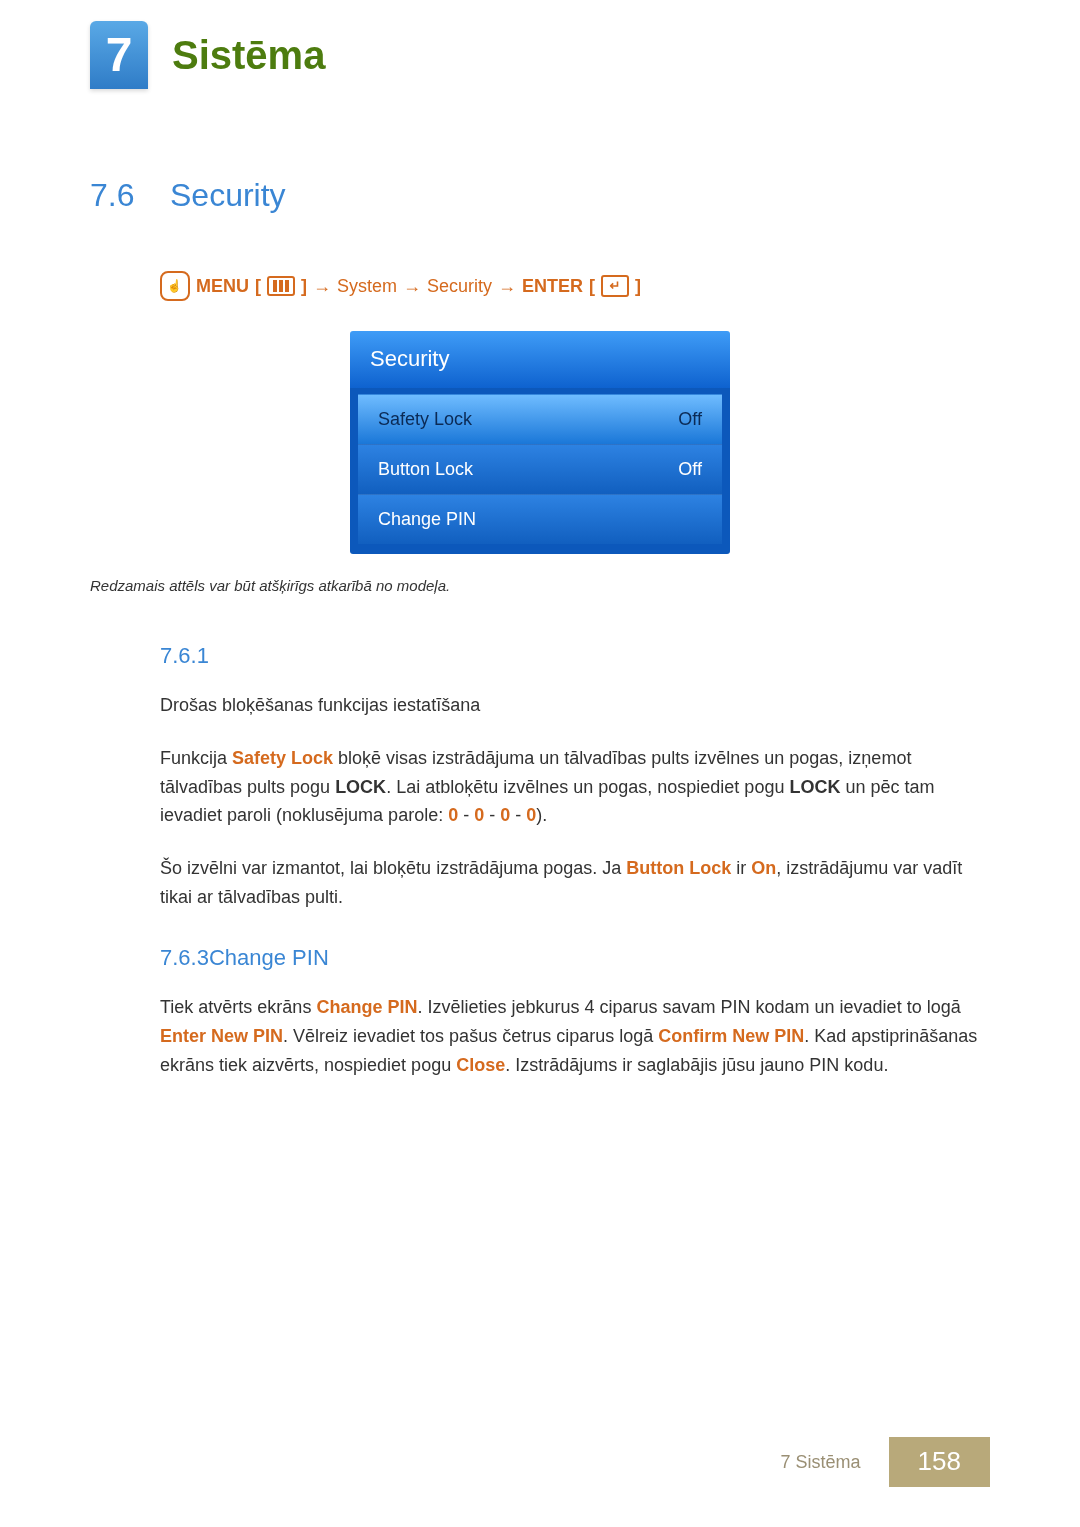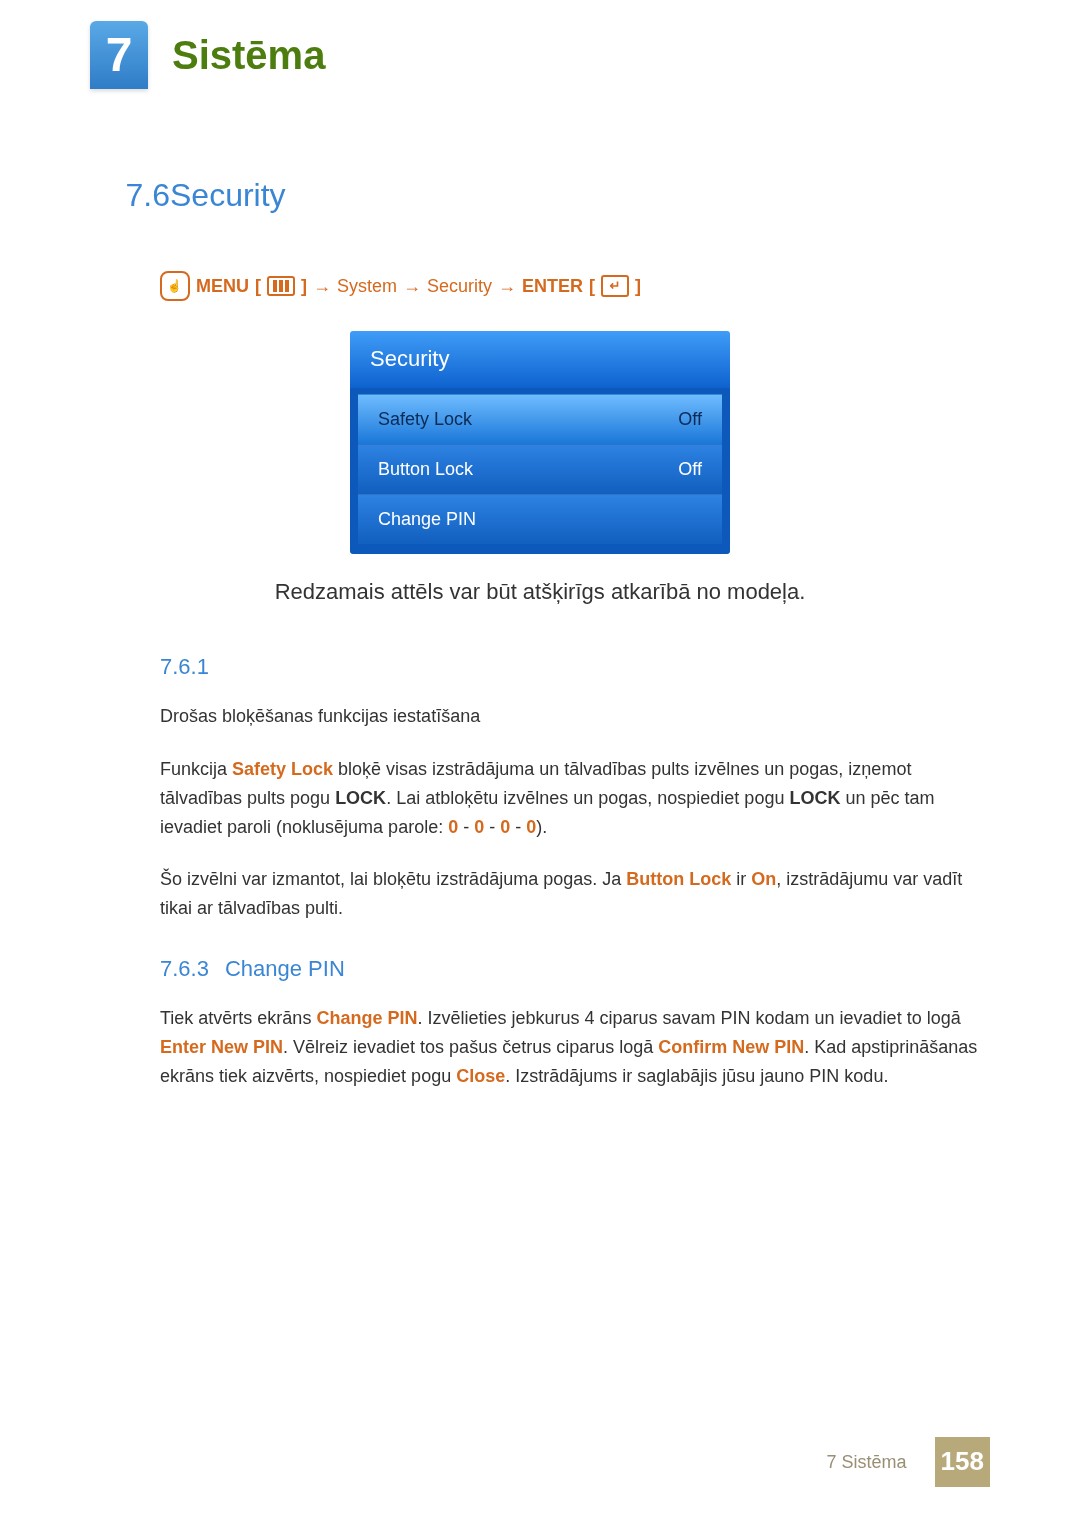--- a/index.html
+++ b/index.html
@@ -40,21 +40,21 @@
     font-weight: 700;
     margin-left: 24px;
   }
   .content {
     position: absolute;
     top: 170px;
     left: 90px;
     right: 90px;
   }
   .section-line { display: flex; align-items: baseline; margin-bottom: 50px; }
-  .section-num { color: #3a86d4; font-size: 32px; font-weight: 500; width: 80px; text-align: right; }
+  .section-num { color: #3a86d4; font-size: 32px; font-weight: 500; width: 80px; }
   .section-title { color: #3a86d4; font-size: 32px; font-weight: 500; }
   .nav-path { margin-left: 70px; display: flex; align-items: center; gap: 6px; flex-wrap: wrap; margin-bottom: 30px; }
   .menu-icon-box {
     display: inline-flex; align-items: center; justify-content: center;
     border: 2px solid #d56a1e; border-radius: 8px; width: 30px; height: 30px;
     color: #d56a1e; font-weight: bold; font-size: 12px;
   }
   .nav-bold { color: #d56a1e; font-weight: bold; }
   .nav-reg  { color: #d56a1e; }
   .arrow { color: #d56a1e; }
@@ -76,28 +76,28 @@
   .menu-row {
     background: linear-gradient(to bottom, #2d82e2, #115fbf);
     color:#fff; display:flex; justify-content:space-between;
     padding:10px 20px; border-top:1px solid rgba(255,255,255,0.12);
     font-size:18px;
   }
   .menu-row.selected {
     background: linear-gradient(to bottom, #6fbcff, #1a77d8);
     color:#0b2a55;
   }
-  .caption { text-align:center; color:#333; margin:18px 0 40px 0; font-size:22px; }
-  .subhead { color:#3a86d4; font-size:22px; font-weight:500; margin: 28px 0 18px 70px; display:flex; gap:16px; }
+  .caption { text-align:left; color:#333; margin:18px 0 40px 0; font-size:15px;font-style:italic; }
+  .subhead { color:#3a86d4; font-size:22px; font-weight:500; margin: 28px 0 18px 70px; display:flex; gap:0; }
   .footer {
     position:absolute; bottom:40px; right:90px;
     display:flex; align-items:center; gap:16px;
   }
   .footer-chapter { color:#9a8f74; font-size:18px; padding:8px 12px; }
-  .footer-page { background:#b8a97a; color:#fff; font-size:26px; font-weight:bold; padding:4px 6px; }
+  .footer-page { background:#b8a97a; color:#fff; font-size:26px; font-weight:normal; padding:4px 29px; }
 </style>
 </head>
 <body>
 
 <div class="chapter-header">
   <div class="chapter-tab">7</div>
   <div class="chapter-title">Sistēma</div>
 </div>
 
 <div class="content">

